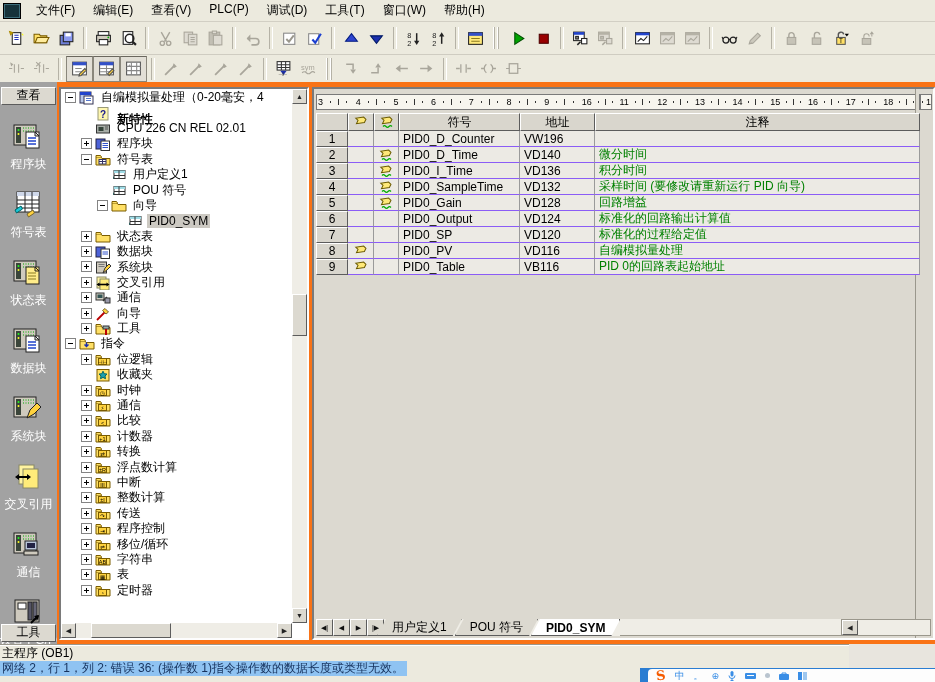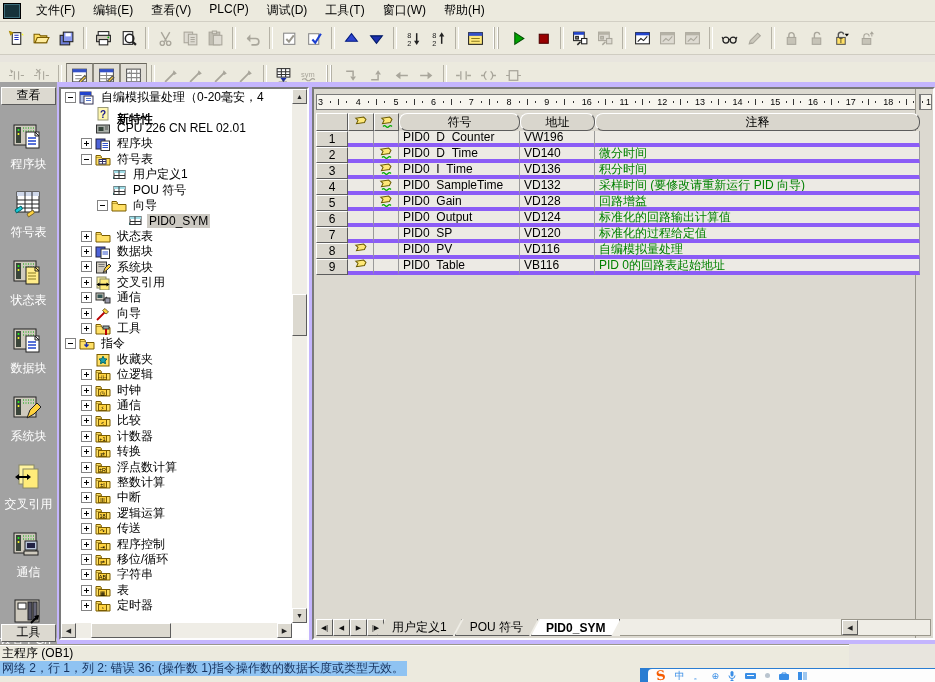--- a/index.html
+++ b/index.html
@@ -9,28 +9,28 @@
   
   #menubar{position:absolute;left:0;top:0;width:935px;height:21px;background:#eceade;
            display:flex;align-items:center;border-bottom:1px solid #d2cfc4;}
   #appicon{width:16px;height:14px;margin:0 6px 0 3px;background:#16323a;border:1px solid #000;
            box-shadow:inset 0 0 0 1px #3d6d7a;}
   .menu-item{padding:2px 9px;white-space:nowrap;text-align:right;}
   
   .toolbar{position:absolute;left:0;width:935px;background:#eceade;display:flex;align-items:center;
            border-bottom:1px solid #cfccc1;}
   #toolbar1{top:22px;height:32px;}
-  #toolbar2{top:62px;height:27px;}
+  #toolbar2{top:55px;height:27px;}
   .tb-btn{width:25px;height:24px;display:flex;align-items:center;justify-content:center;flex:none;}
   .tb-btn.pressed{border:1px solid #8a877c;border-top-color:#6a675e;background:#e2dfd6;}
   .tb-sep{width:2px;height:22px;margin:0 4px;border-left:1px solid #b5b2a6;border-right:1px solid #fff;flex:none;}
   .tb-grip{width:8px;height:22px;margin:0 5px;flex:none;
            background:linear-gradient(90deg,#fff 0 1px,#b5b2a6 1px 2px,transparent 2px 4px,#fff 4px 5px,#b5b2a6 5px 6px,transparent 6px);}
   
-  #workspace{position:absolute;left:0;top:82px;width:935px;height:562px;background:#c4b5fd;}
+  #workspace{position:absolute;left:0;top:82px;width:935px;height:562px;background:#f97316;}
   
   #navbar{position:absolute;left:0;top:0;width:57px;height:562px;background:#a2a2a2;overflow:hidden;}
   .nav-hdr{height:16px;margin:5px 1px 0 1px;background:#dcd9d0;border:1px solid #fff;
            border-right-color:#5c5c5c;border-bottom-color:#5c5c5c;text-align:center;line-height:15px;}
   #nav-footer{position:absolute;bottom:2px;left:1px;right:1px;height:16px;background:#dcd9d0;
            border:1px solid #fff;border-right-color:#5c5c5c;border-bottom-color:#5c5c5c;text-align:center;line-height:15px;}
   .nav-item{width:57px;margin-top:17px;text-align:center;cursor:pointer;}
   .nav-item .nico{display:block;margin:0 auto;width:34px;height:32px;}
   .nav-item .nlabel{display:block;color:#fff;white-space:nowrap;margin-top:2px;}
   
@@ -63,31 +63,31 @@
   .rticks{flex:1;display:flex;align-items:center;justify-content:space-evenly;}
   .rticks .dot{width:1px;height:2px;background:#333;}
   .rticks .tick{width:1px;height:6px;background:#333;}
   #ruler-sliver{position:absolute;right:1px;top:5px;width:12px;height:16px;background:#f7f5ee;
                 border:1px solid #7a7a7a;box-sizing:border-box;display:flex;align-items:center;}
   #pane-divider{position:absolute;right:14px;top:0;width:3px;bottom:0;background:#dcd9d0;border-left:1px solid #9a978c;}
   
   #grid{position:absolute;left:2px;top:24px;width:604px;}
   .grow{display:flex;height:16px;}
   .grow.hdr{height:18px;}
-  .gc{box-sizing:border-box;border-right:1px solid #9a9a9a;border-bottom:4px solid #8b5cf6;
+  .gc{box-sizing:border-box;border-right:1px solid #9a9a9a;border-bottom:1px solid #8b5cf6;
       background:#eceae4;display:flex;align-items:center;overflow:hidden;white-space:nowrap;}
   .grow.hdr .gc{background:#d9d6cd;border:1px solid;border-color:#fff #5c5c5c #5c5c5c #fff;justify-content:center;font-weight:normal;}
   .gc.rownum{background:#d9d6cd;border:1px solid;border-color:#fff #5c5c5c #5c5c5c #fff;justify-content:center;}
   .c-num{width:32px;flex:none;}
   .c-i1{width:26px;flex:none;justify-content:center;}
   .c-i2{width:25px;flex:none;justify-content:center;}
   .c-sym{width:121px;flex:none;padding-left:4px;}
   .c-addr{width:75px;flex:none;padding-left:4px;}
   .c-com{width:325px;flex:none;padding-left:4px;color:#008000;}
-  .grow.hdr .c-sym,.grow.hdr .c-addr,.grow.hdr .c-com{padding-left:0;color:#000;border-radius:8px;}
+  .grow.hdr .c-sym,.grow.hdr .c-addr,.grow.hdr .c-com{padding-left:0;color:#000;}
   
   #tabbar{position:absolute;left:2px;bottom:2px;height:17px;width:530px;display:flex;align-items:stretch;background:#efede6;}
   .tab-nav{width:17px;flex:none;background:#dcd9d0;border:1px solid;border-color:#fff #5c5c5c #5c5c5c #fff;
            box-sizing:border-box;display:flex;align-items:center;justify-content:center;font-size:7px;color:#111;}
   .tab{flex:none;padding:1px 14px 0 14px;background:#dcd9d0;border:1px solid #5c5c5c;border-top:none;
        clip-path:polygon(9px 0,calc(100% - 0px) 0,calc(100% - 9px) 100%,0 100%);
        display:flex;align-items:center;margin-left:-7px;}
   .tab.active{background:#fff;font-weight:bold;z-index:2;}
   #tab-track{flex:1;background:#efede6;border-bottom:1px solid #9a978c;}
   #rsb{position:absolute;right:2px;bottom:2px;height:17px;width:90px;background:#efede6;border:1px solid #9a978c;box-sizing:border-box;}
@@ -782,50 +782,50 @@
             <svg width="16" height="15" viewBox="0 0 16 15">
               <path d="M1 13V5h5l1 1.5h8V13z" fill="#ffe066" stroke="#7a5c00"></path>
               <path d="M1 5V3.5h4.5L6.5 5" fill="#ffe066" stroke="#7a5c00"></path>
               <path d="M7.5 6.5v4M5.5 8.5l2 2 2-2" fill="none" stroke="#1b2fae" stroke-width="1.4"></path>
             </svg>
           </span>
           <span class="tlabel">指令</span>
         </div>
         <div class="trow">
           <span style="width:20px;flex:none;"></span>
+          <span class="texp plus"></span>
+          <span class="ticon">
+            <svg width="16" height="15" viewBox="0 0 16 15">
+              <path d="M1 13V5h5l1 1.5h8V13z" fill="#ffe066" stroke="#7a5c00"></path>
+              <path d="M1 5V3.5h4.5L6.5 5" fill="#ffe066" stroke="#7a5c00"></path>
+              <rect x="3.5" y="6.5" width="8" height="6" fill="#ffd23e" stroke="#7a5c00"></rect>
+              <text x="7.5" y="11.5" font-size="5.5" text-anchor="middle" fill="#000">⊣⊢</text>
+            </svg>
+          </span>
+          <span class="tlabel">位逻辑</span>
+        </div>
+        <div class="trow">
+          <span style="width:20px;flex:none;"></span>
           <span class="texp-sp"></span>
           <span class="ticon">
             <svg width="16" height="15" viewBox="0 0 16 15">
               <rect x="2" y="2.5" width="12" height="11.5" fill="#ffe066" stroke="#7a5c00"></rect>
               <path d="M8 4.2l1.2 2.5 2.8.4-2 1.9.5 2.7L8 10.4l-2.5 1.3.5-2.7-2-1.9 2.8-.4z" fill="#1b9fae" stroke="#066"></path>
             </svg>
           </span>
           <span class="tlabel">收藏夹</span>
         </div>
         <div class="trow">
           <span style="width:20px;flex:none;"></span>
           <span class="texp plus"></span>
           <span class="ticon">
             <svg width="16" height="15" viewBox="0 0 16 15">
               <path d="M1 13V5h5l1 1.5h8V13z" fill="#ffe066" stroke="#7a5c00"></path>
               <path d="M1 5V3.5h4.5L6.5 5" fill="#ffe066" stroke="#7a5c00"></path>
               <rect x="3.5" y="6.5" width="8" height="6" fill="#ffd23e" stroke="#7a5c00"></rect>
-              <text x="7.5" y="11.5" font-size="5.5" text-anchor="middle" fill="#000">⊣⊢</text>
-            </svg>
-          </span>
-          <span class="tlabel">位逻辑</span>
-        </div>
-        <div class="trow">
-          <span style="width:20px;flex:none;"></span>
-          <span class="texp plus"></span>
-          <span class="ticon">
-            <svg width="16" height="15" viewBox="0 0 16 15">
-              <path d="M1 13V5h5l1 1.5h8V13z" fill="#ffe066" stroke="#7a5c00"></path>
-              <path d="M1 5V3.5h4.5L6.5 5" fill="#ffe066" stroke="#7a5c00"></path>
-              <rect x="3.5" y="6.5" width="8" height="6" fill="#ffd23e" stroke="#7a5c00"></rect>
               <text x="7.5" y="11.5" font-size="5.5" text-anchor="middle" fill="#000">◷</text>
             </svg>
           </span>
           <span class="tlabel">时钟</span>
         </div>
         <div class="trow">
           <span style="width:20px;flex:none;"></span>
           <span class="texp plus"></span>
           <span class="ticon">
             <svg width="16" height="15" viewBox="0 0 16 15">
@@ -890,50 +890,37 @@
           <span class="tlabel">浮点数计算</span>
         </div>
         <div class="trow">
           <span style="width:20px;flex:none;"></span>
           <span class="texp plus"></span>
           <span class="ticon">
             <svg width="16" height="15" viewBox="0 0 16 15">
               <path d="M1 13V5h5l1 1.5h8V13z" fill="#ffe066" stroke="#7a5c00"></path>
               <path d="M1 5V3.5h4.5L6.5 5" fill="#ffe066" stroke="#7a5c00"></path>
               <rect x="3.5" y="6.5" width="8" height="6" fill="#ffd23e" stroke="#7a5c00"></rect>
+              <text x="7.5" y="11.5" font-size="5.5" text-anchor="middle" fill="#000">III</text>
+            </svg>
+          </span>
+          <span class="tlabel">中断</span>
+        </div>
+        <div class="trow">
+          <span style="width:20px;flex:none;"></span>
+          <span class="texp plus"></span>
+          <span class="ticon">
+            <svg width="16" height="15" viewBox="0 0 16 15">
+              <path d="M1 13V5h5l1 1.5h8V13z" fill="#ffe066" stroke="#7a5c00"></path>
+              <path d="M1 5V3.5h4.5L6.5 5" fill="#ffe066" stroke="#7a5c00"></path>
+              <rect x="3.5" y="6.5" width="8" height="6" fill="#ffd23e" stroke="#7a5c00"></rect>
               <text x="7.5" y="11.5" font-size="5.5" text-anchor="middle" fill="#000">±I</text>
             </svg>
           </span>
           <span class="tlabel">整数计算</span>
-        </div>
-        <div class="trow">
-          <span style="width:20px;flex:none;"></span>
-          <span class="texp plus"></span>
-          <span class="ticon">
-            <svg width="16" height="15" viewBox="0 0 16 15">
-              <path d="M1 13V5h5l1 1.5h8V13z" fill="#ffe066" stroke="#7a5c00"></path>
-              <path d="M1 5V3.5h4.5L6.5 5" fill="#ffe066" stroke="#7a5c00"></path>
-              <rect x="3.5" y="6.5" width="8" height="6" fill="#ffd23e" stroke="#7a5c00"></rect>
-              <text x="7.5" y="11.5" font-size="5.5" text-anchor="middle" fill="#000">III</text>
-            </svg>
-          </span>
-          <span class="tlabel">中断</span>
-        </div>
-        <div class="trow">
-          <span style="width:20px;flex:none;"></span>
-          <span class="texp plus"></span>
-          <span class="ticon">
-            <svg width="16" height="15" viewBox="0 0 16 15">
-              <path d="M1 13V5h5l1 1.5h8V13z" fill="#ffe066" stroke="#7a5c00"></path>
-              <path d="M1 5V3.5h4.5L6.5 5" fill="#ffe066" stroke="#7a5c00"></path>
-              <rect x="3.5" y="6.5" width="8" height="6" fill="#ffd23e" stroke="#7a5c00"></rect>
-              <text x="7.5" y="11.5" font-size="5.5" text-anchor="middle" fill="#000">18</text>
-            </svg>
-          </span>
-          <span class="tlabel">逻辑运算</span>
         </div>
         <div class="trow">
           <span style="width:20px;flex:none;"></span>
           <span class="texp plus"></span>
           <span class="ticon">
             <svg width="16" height="15" viewBox="0 0 16 15">
               <path d="M1 13V5h5l1 1.5h8V13z" fill="#ffe066" stroke="#7a5c00"></path>
               <path d="M1 5V3.5h4.5L6.5 5" fill="#ffe066" stroke="#7a5c00"></path>
               <rect x="3.5" y="6.5" width="8" height="6" fill="#ffd23e" stroke="#7a5c00"></rect>
               <text x="7.5" y="11.5" font-size="5.5" text-anchor="middle" fill="#000">↷</text>

